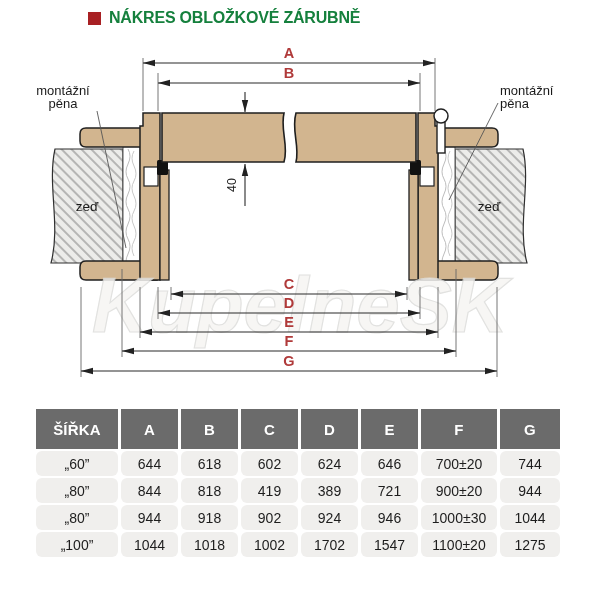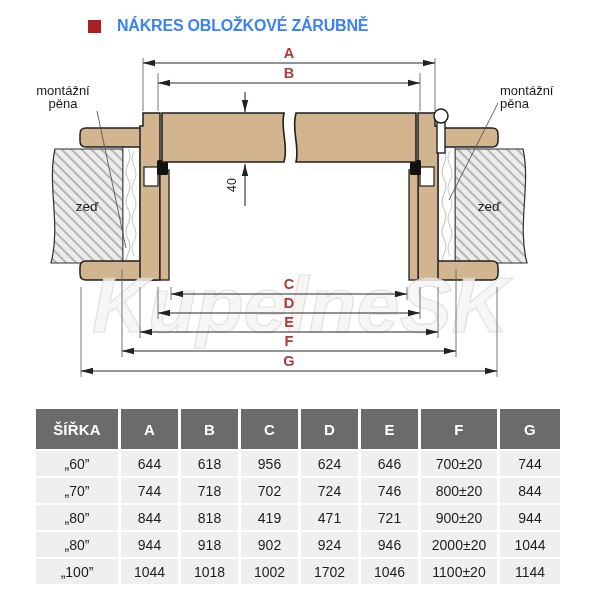--- a/index.html
+++ b/index.html
@@ -8,40 +8,41 @@
     background:#ffffff;
     font-family:"Liberation Sans","DejaVu Sans",sans-serif;
   }
   
   .title-row{
     position:absolute;left:88px;top:9px;
     display:flex;align-items:center;gap:8px;
   }
   .title-square{width:13px;height:13px;background:#a82023;flex:0 0 auto;}
   .page-title{
-    margin:8px;font-size:16px;font-weight:bold;color:#3b82f6;
+    margin:0;font-size:16px;font-weight:bold;color:#15803d;
     letter-spacing:-0.2px;white-space:nowrap;
   }
   
   #diagram{position:absolute;left:0;top:0;}
   
   .size-table{
     position:absolute;left:33px;top:407px;
     border-collapse:separate;border-spacing:3px 2px;
     table-layout:fixed;
   }
   .size-table th{
     background:#6b6b6b;color:#ffffff;font-weight:bold;font-size:15px;
     height:40px;text-align:center;vertical-align:middle;padding:0;
     letter-spacing:0.2px;
   }
   .size-table td{
     background:#f0efed;color:#1d1d1d;font-size:14px;
     height:25px;text-align:center;vertical-align:middle;padding:0;
     white-space:nowrap;
+    border-radius:6px;
   }
   col.c-sirka{width:82px;}
   col.c-std{width:57px;}
   col.c-f{width:76px;}
   col.c-g{width:60px;}
 </style>
 </head>
 <body>
 
 <div class="title-row">
@@ -180,60 +181,50 @@
       <th>E</th>
       <th>F</th>
       <th>G</th>
     </tr>
   </thead>
   <tbody>
     <tr>
       <td>„60”</td>
       <td>644</td>
       <td>618</td>
-      <td>956</td>
+      <td>602</td>
       <td>624</td>
       <td>646</td>
       <td>700±20</td>
       <td>744</td>
     </tr>
     <tr>
-      <td>„70”</td>
-      <td>744</td>
-      <td>718</td>
-      <td>702</td>
-      <td>724</td>
-      <td>746</td>
-      <td>800±20</td>
-      <td>844</td>
-    </tr>
-    <tr>
       <td>„80”</td>
       <td>844</td>
       <td>818</td>
       <td>419</td>
-      <td>471</td>
+      <td>389</td>
       <td>721</td>
       <td>900±20</td>
       <td>944</td>
     </tr>
     <tr>
       <td>„80”</td>
       <td>944</td>
       <td>918</td>
       <td>902</td>
       <td>924</td>
       <td>946</td>
-      <td>2000±20</td>
+      <td>1000±30</td>
       <td>1044</td>
     </tr>
     <tr>
       <td>„100”</td>
       <td>1044</td>
       <td>1018</td>
       <td>1002</td>
       <td>1702</td>
-      <td>1046</td>
+      <td>1547</td>
       <td>1100±20</td>
-      <td>1144</td>
+      <td>1275</td>
     </tr>
   </tbody>
 </table>
 
 </body></html>

